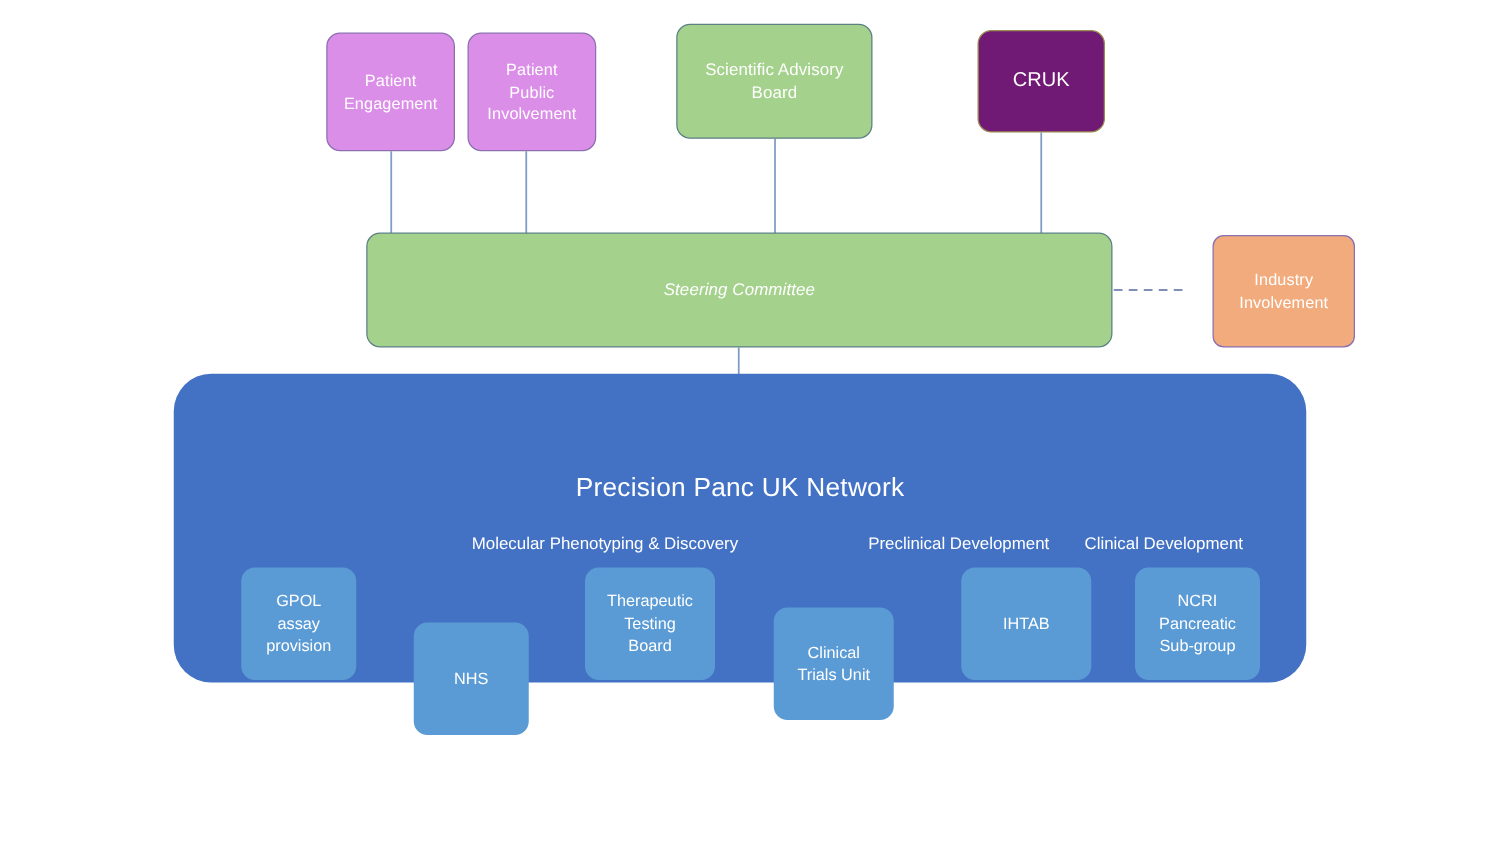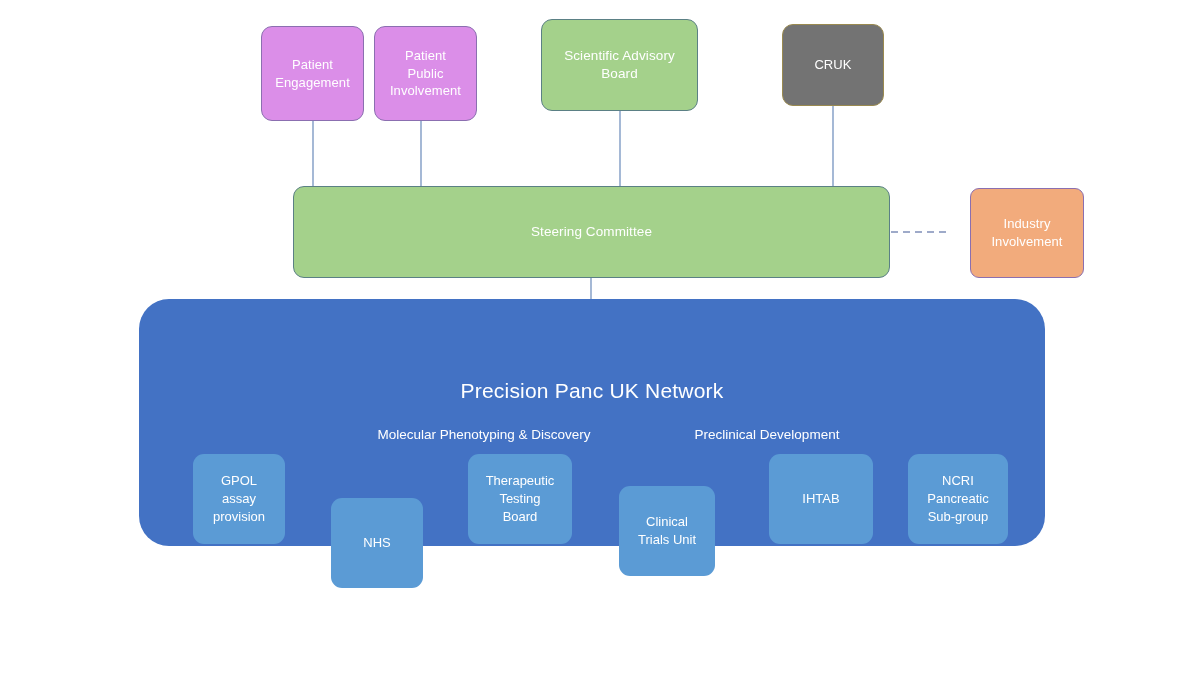--- a/index.html
+++ b/index.html
@@ -67,34 +67,35 @@
     left: 541px; top: 19px;
     width: 157px; height: 92px;
     background: #a4d18b;
     border: 1.3px solid #5b8085;
     border-radius: 11px;
     font-size: 13.5px;
   }
   .node-cruk {
     left: 782px; top: 24px;
     width: 102px; height: 82px;
-    background: #737373;
+    background: #701a75;
     border: 1.3px solid #9a8a50;
     border-radius: 11px;
-    font-size: 13px;
+    font-size: 16px;
   }
 
   
   .node-steering {
     left: 293px; top: 186px;
     width: 597px; height: 92px;
     background: #a4d18b;
     border: 1.3px solid #5b8085;
     border-radius: 11px;
     font-size: 13.5px;
+    font-style: italic;
   }
 
   
   .node-industry {
     left: 950px; top: 188px;
     width: 114px; height: 90px;
     background: #f2ab7c;
     border: 1.3px solid #8b6fb0;
     border-radius: 9px;
     font-size: 13px;
@@ -185,20 +186,21 @@
 
   <div class="node node-industry">Industry
 Involvement</div>
 
   <div class="panel">
 
     <div class="panel-title">Precision Panc UK Network</div>
 
     <div class="cat-label cat-0">Molecular Phenotyping &amp; Discovery</div>
     <div class="cat-label cat-1">Preclinical Development</div>
+    <div class="cat-label cat-2">Clinical Development</div>
 
     <div class="subnode sub-0">GPOL
 assay
 provision</div>
     <div class="subnode sub-1">NHS</div>
     <div class="subnode sub-2">Therapeutic
 Testing
 Board</div>
     <div class="subnode sub-3">Clinical
 Trials Unit</div>

